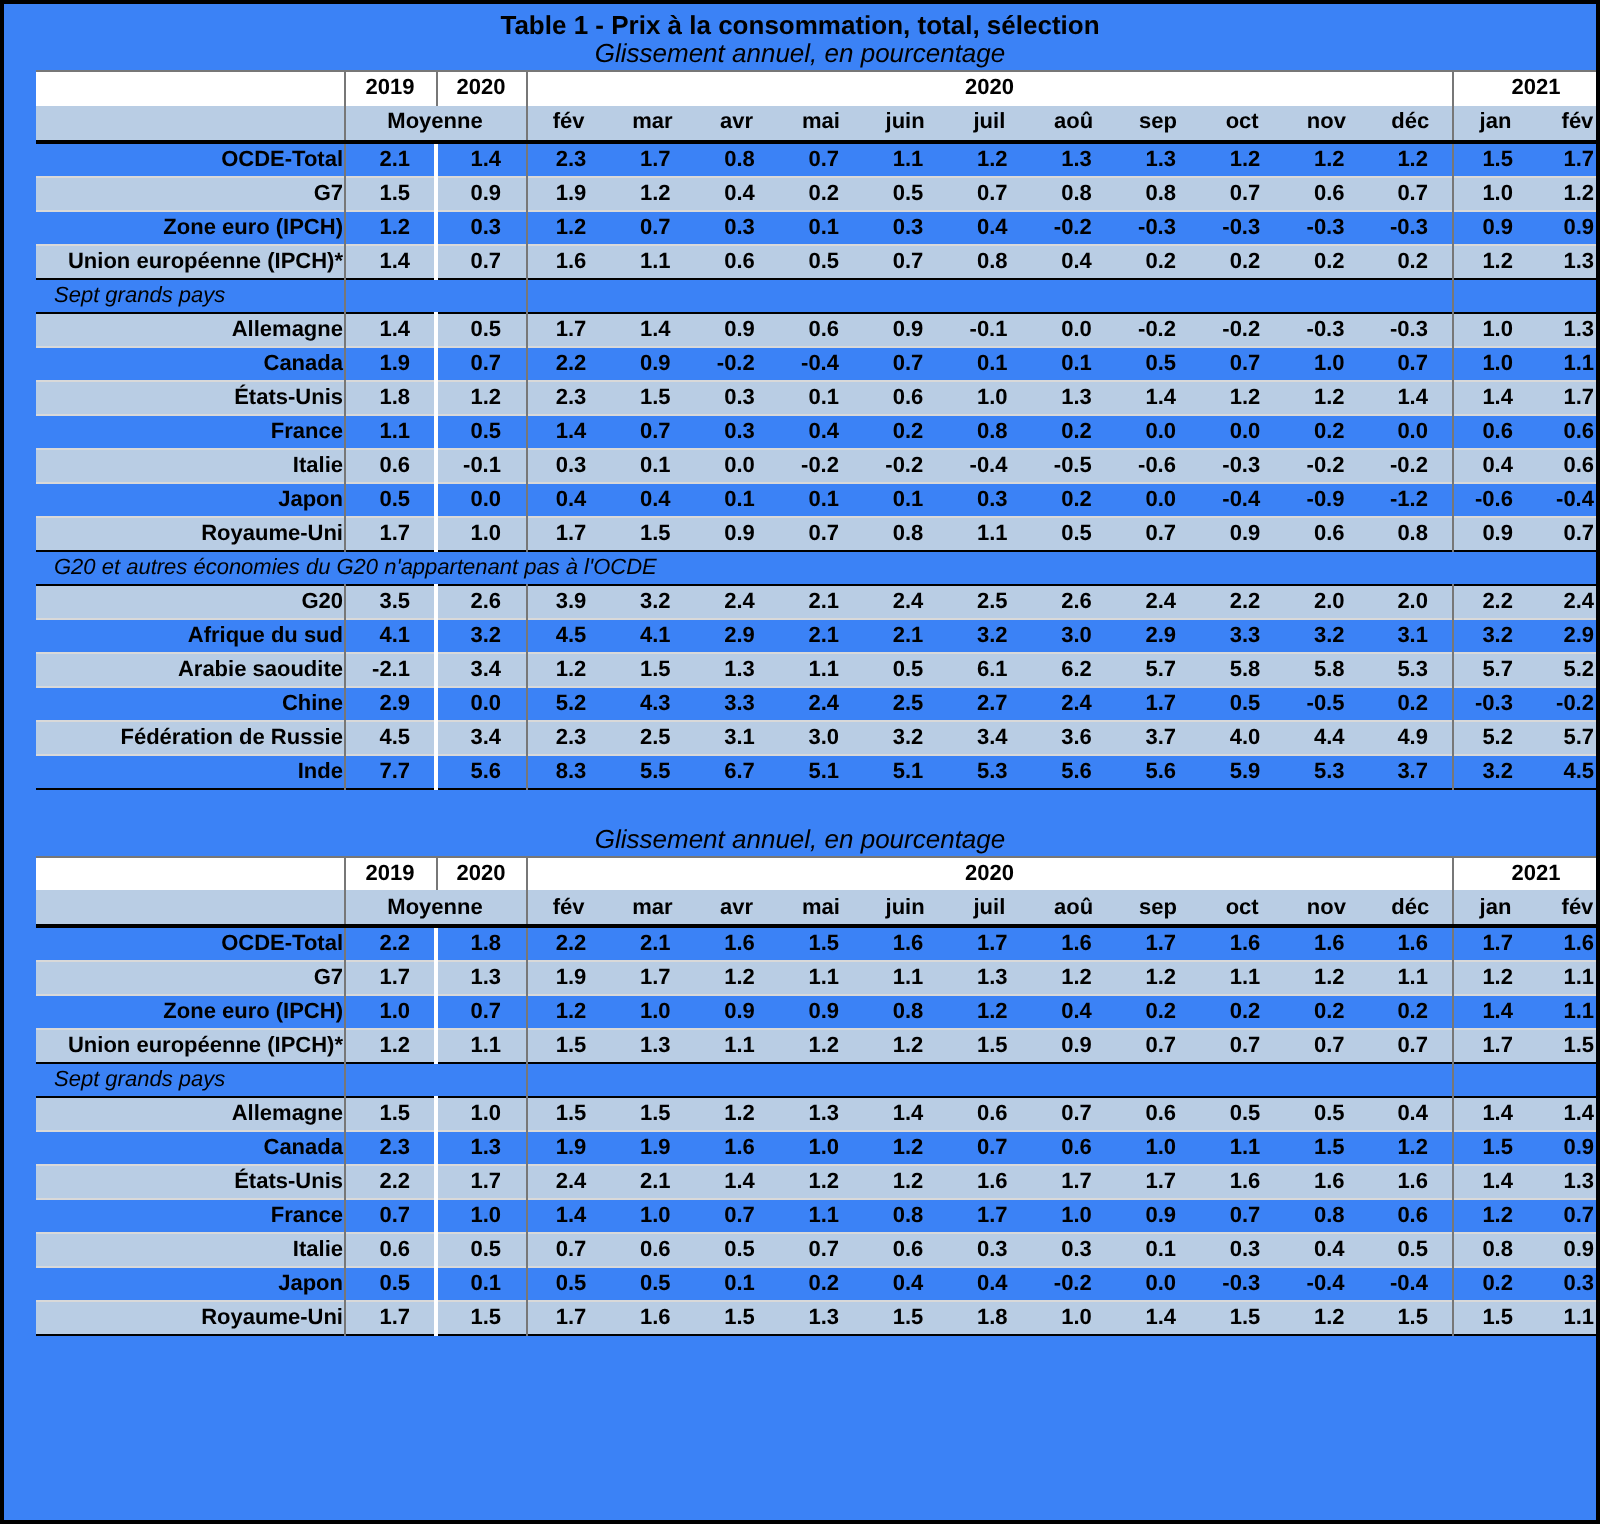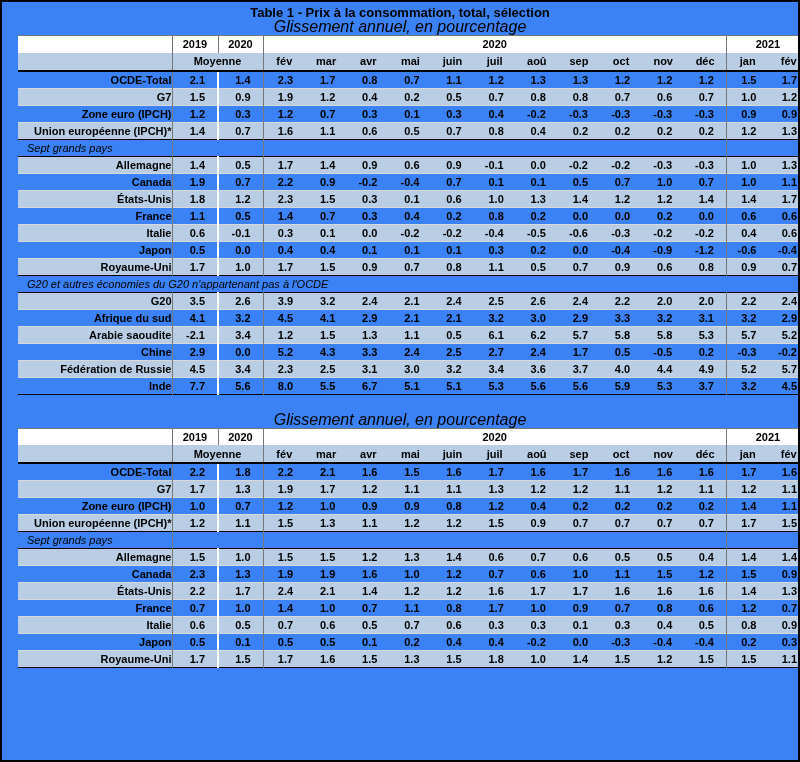--- a/index.html
+++ b/index.html
@@ -1,21 +1,21 @@
 <!DOCTYPE html>
 <html><head>
 <meta charset="utf-8">
 <style>
   * { margin:0; padding:0; box-sizing:border-box; }
   html,body { width:800px; height:762px; background:#ffffff; }
   body { font-family:"Liberation Sans", sans-serif; color:#000; }
   .frame { width:800px; height:762px; border:2px solid #000; background:#3b82f6; overflow:hidden; padding:0 16px; }
 
   .tbl-title { text-align:center; font-weight:bold; font-size:13px; padding-top:3px; line-height:15px; }
-  .tbl-sub   { text-align:center; font-style:italic; font-size:16px; line-height:14px; padding-bottom:1px; }
+  .tbl-sub   { text-align:center; font-style:italic; font-size:13px; line-height:14px; padding-bottom:1px; }
 
   table { border-collapse:collapse; table-layout:fixed; width:794px; font-size:11px; }
   th, td { height:17px; line-height:16px; overflow:hidden; white-space:nowrap; font-weight:bold; vertical-align:middle; }
 
   thead tr.year-row    { border-top:1px solid #777; }
   thead tr.year-row th { background:#fff; text-align:center; }
   thead tr.moyenne-row th { background:#B9CDE4; text-align:center; height:18px; border-bottom:2px solid #000; }
 
   .c-sep { border-left:1px solid #777; }
   .c-gap { border-left:2px solid #fff; }
@@ -372,21 +372,21 @@
             <td class="num">4.0</td>
             <td class="num">4.4</td>
             <td class="num">4.9</td>
             <td class="num c-sep">5.2</td>
             <td class="num c-end">5.7</td>
           </tr>
           <tr class="data-row">
             <td class="row-label indent">Inde</td>
             <td class="num c-sep">7.7</td>
             <td class="num c-gap">5.6</td>
-            <td class="num c-sep">8.0</td>
+            <td class="num c-sep">8.3</td>
             <td class="num">5.5</td>
             <td class="num">6.7</td>
             <td class="num">5.1</td>
             <td class="num">5.1</td>
             <td class="num">5.3</td>
             <td class="num">5.6</td>
             <td class="num">5.6</td>
             <td class="num">5.9</td>
             <td class="num">5.3</td>
             <td class="num">3.7</td>

